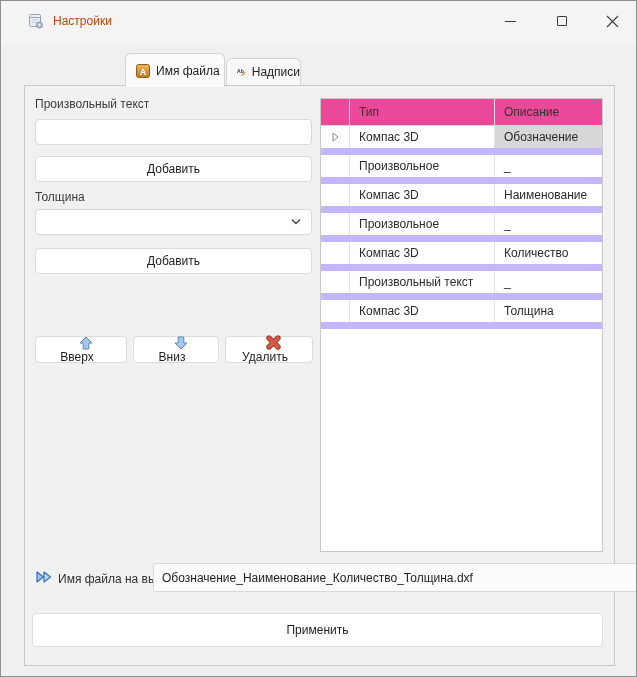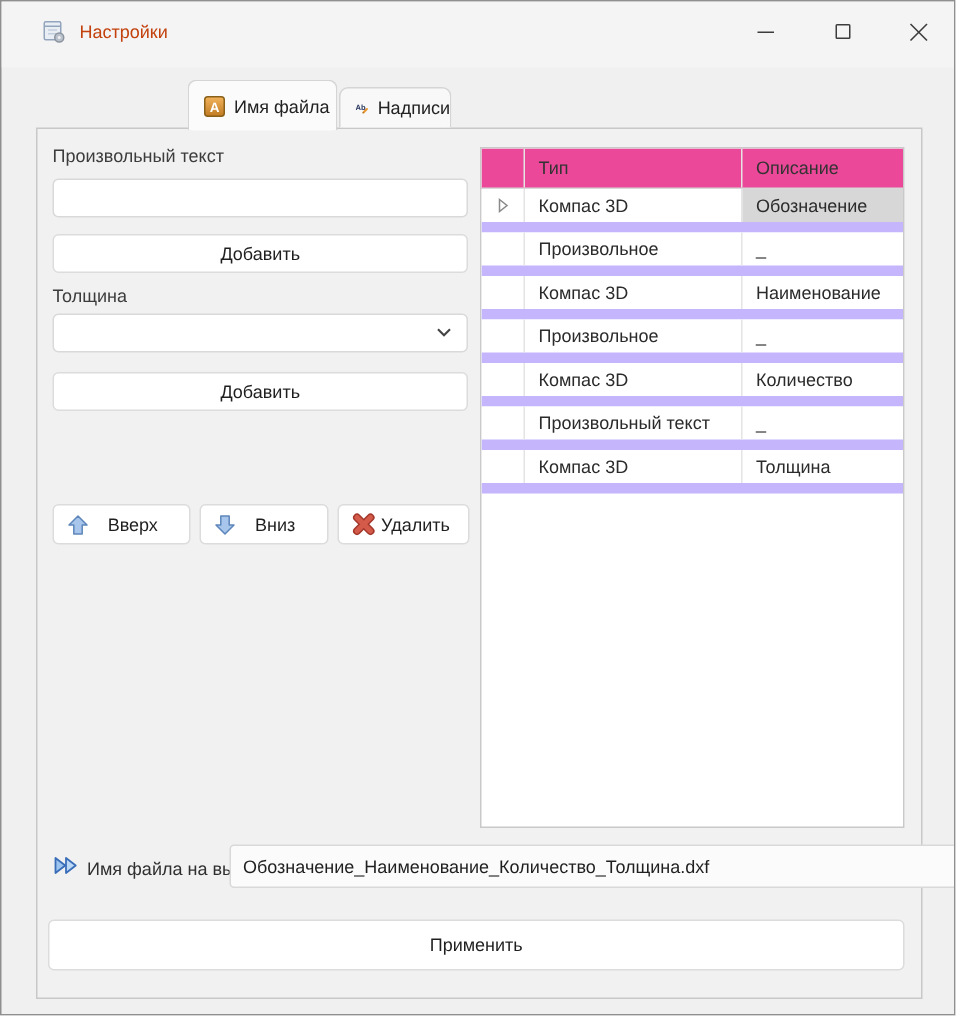--- a/index.html
+++ b/index.html
@@ -31,21 +31,21 @@
            background:#f1f1f1; border:1px solid #c8c8c8; z-index:1; }
   .lbl { position:absolute; font-size:12px; color:#3c3c3c; }
   .textbox { position:absolute; background:#fff; border:1px solid #d9d9d9; border-radius:4px;
              font-family:"Liberation Sans", sans-serif; font-size:12px; color:#1f1f1f; padding:0 8px; }
   input.textbox { outline:none; }
   .btn { position:absolute; background:#fff; border:1px solid #dcdcdc; border-radius:4px;
          display:flex; align-items:center; justify-content:center;
          font-size:12px; color:#1f1f1f; cursor:default; }
   .combo { display:flex; align-items:center; justify-content:space-between; }
   .combo .chev { margin-right:1px; display:flex; }
-  .mvbtn { justify-content:center; }
+  .mvbtn { justify-content:center;flex-direction:column; }
   .mv-icon { margin-left:9px; display:flex; }
   .mv-label { flex:1; text-align:center; margin-right:8px; }
   
   .grid { position:absolute; left:295px; top:12px; width:283px; height:454px;
           background:#fff; border:1px solid #c9c9c9; overflow:hidden; }
   .grid-header { display:flex; height:27px; border-bottom:1px solid #d8d8d8; background:#ec4899; }
   .gh-cell, .g-cell { display:flex; align-items:center; font-size:12px; color:#2b2b2b; }
   .gh-cell { color:#333; }
   .cell-rowhead { width:29px; border-right:1px solid #e4e4e4; justify-content:center; }
   .cell-type    { width:145px; border-right:1px solid #e4e4e4; padding-left:9px; }

